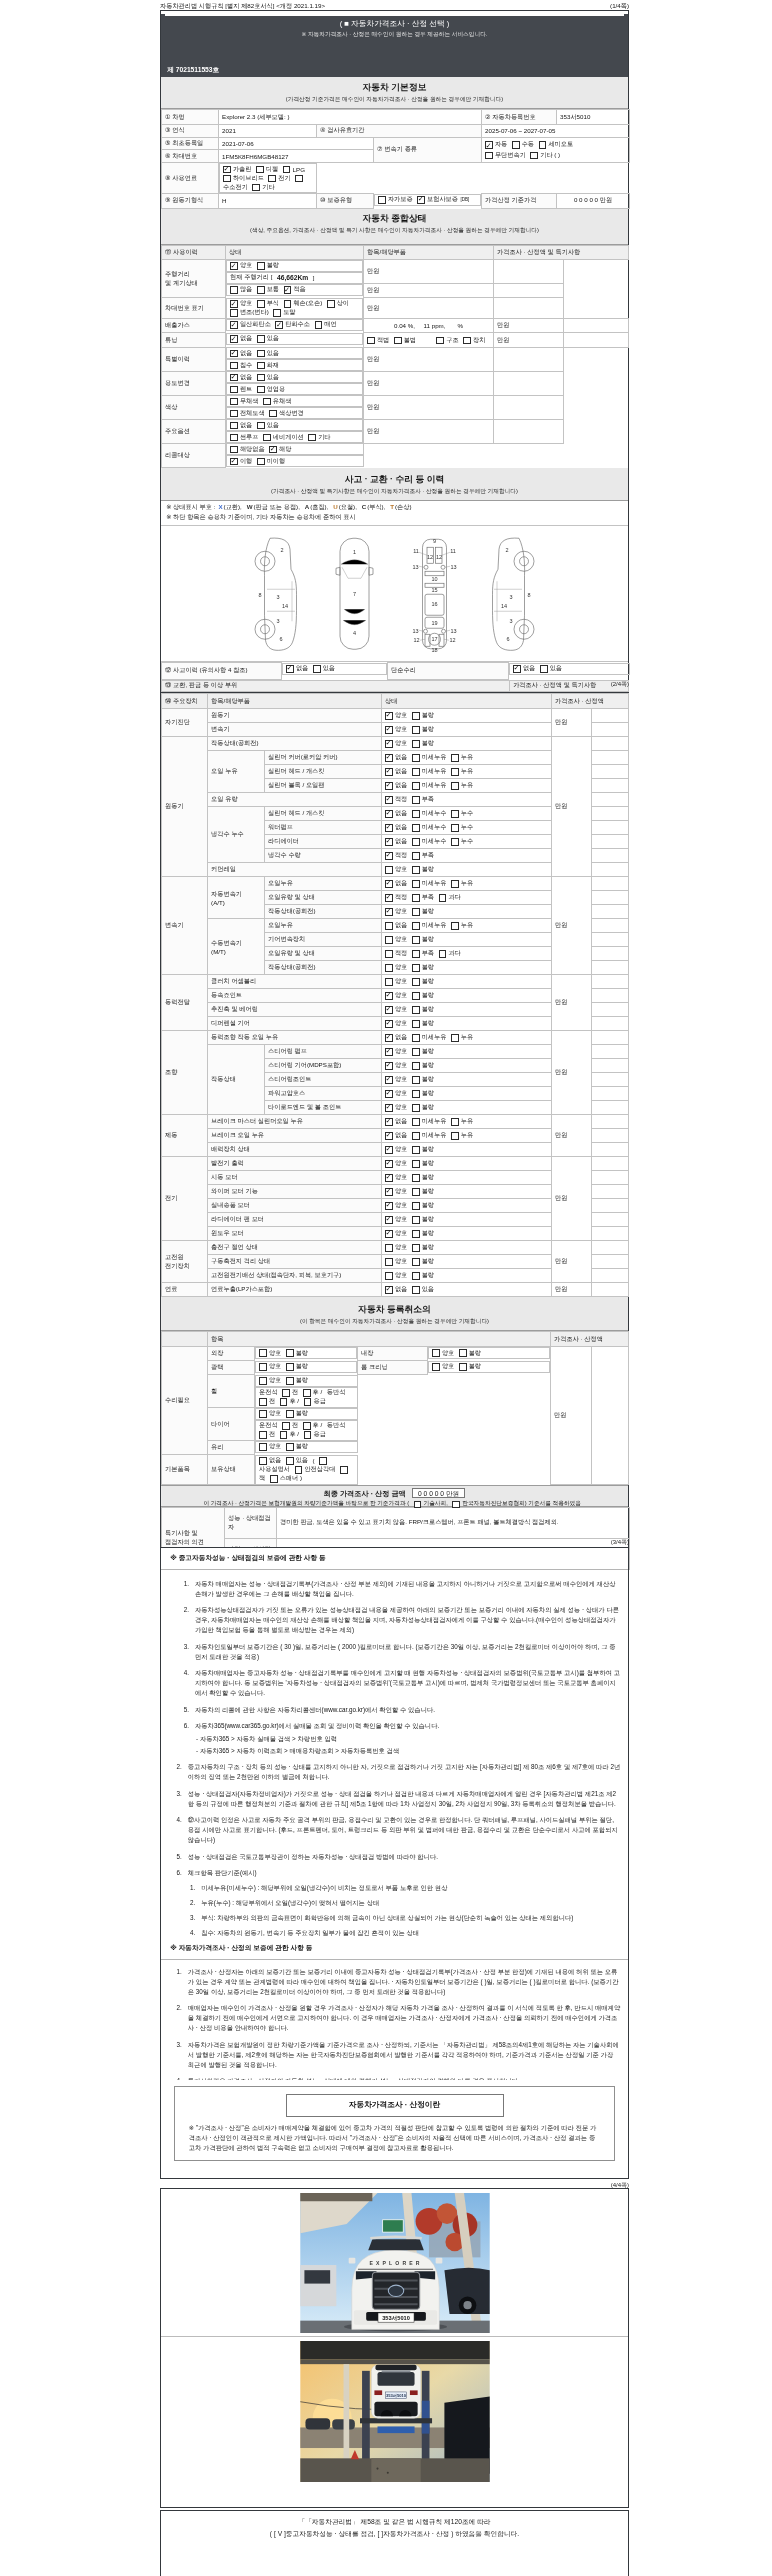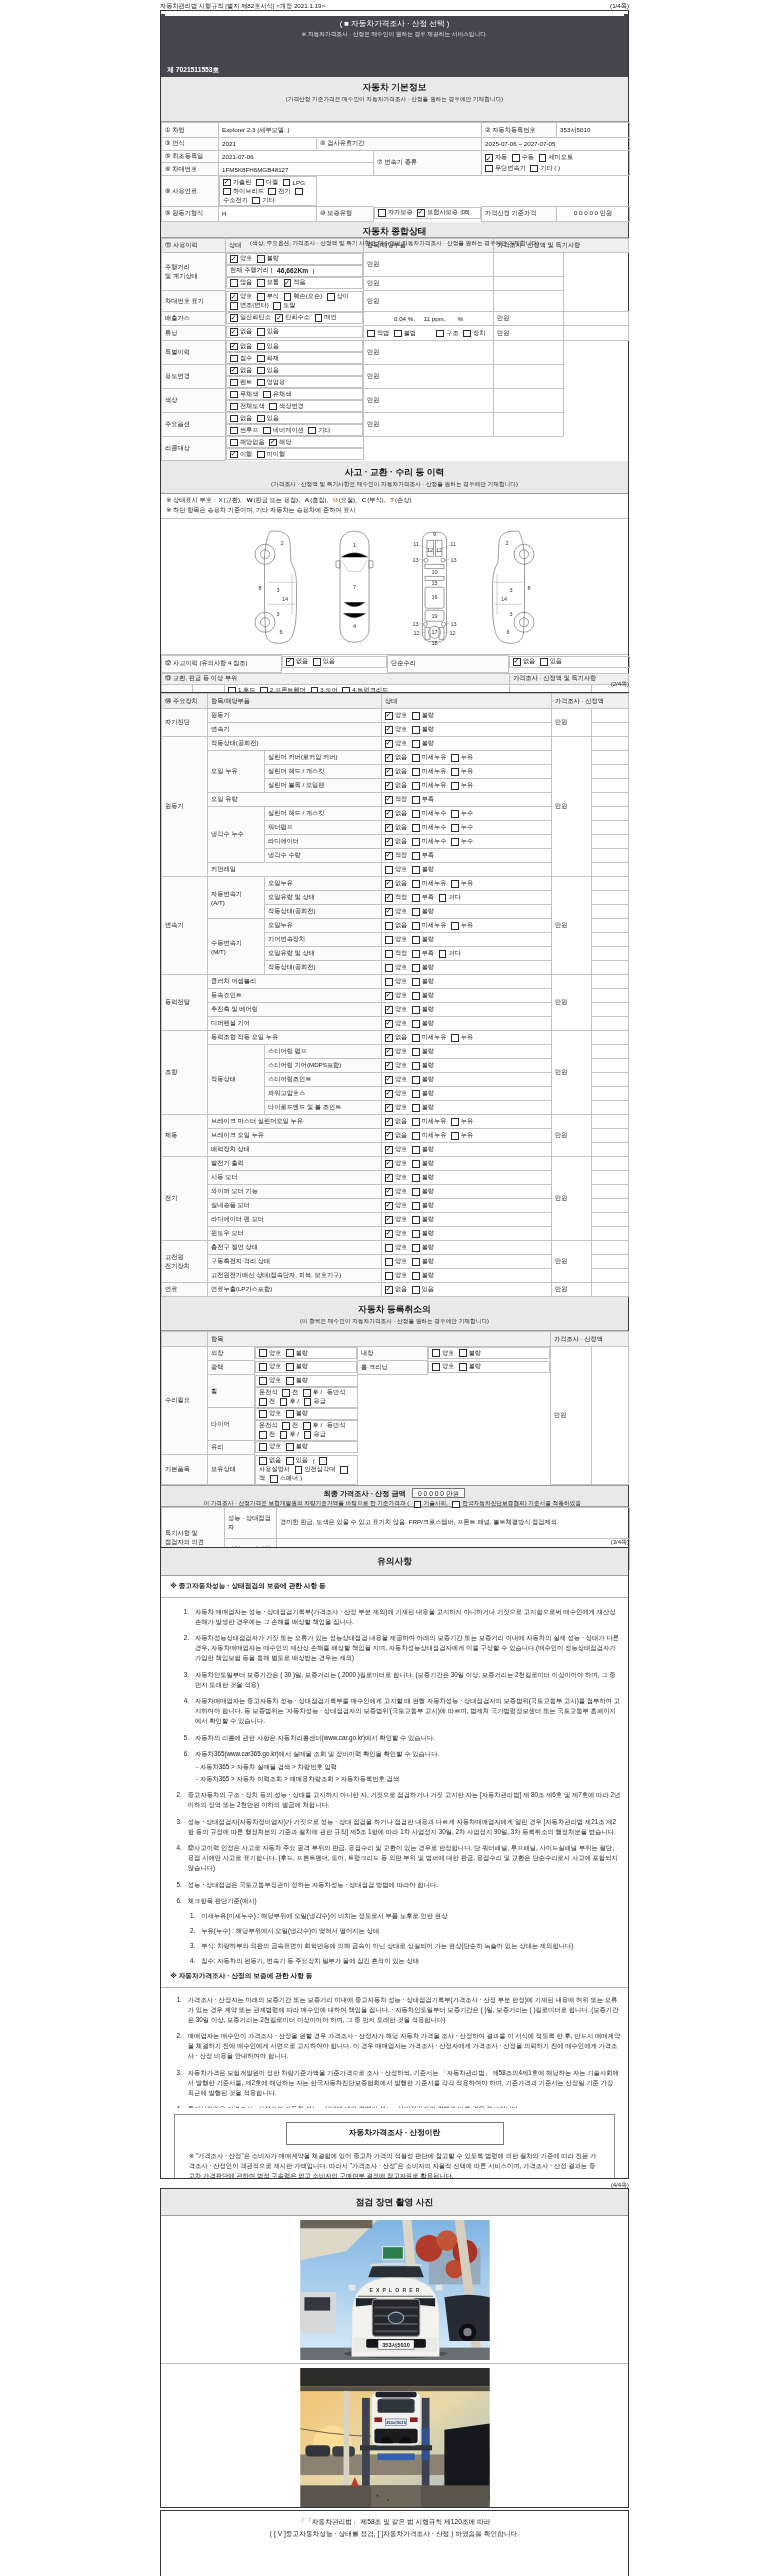--- a/index.html
+++ b/index.html
@@ -82,21 +82,21 @@
 
 <div class="secbox" style="top:10.3px;">
 
   <div class="dhead">
     <div class="gap"></div>
     <div class="t2">(  ■ 자동차가격조사 · 산정 선택  )</div>
     <div class="t3">※ 자동차가격조사 · 산정은 매수인이 원하는 경우 제공하는 서비스입니다.</div>
     <div class="docno">제 7021511553호</div>
   </div>
 
-  <div class="band" style="height:45px;">
+  <div class="band" style="height:32px;">
     <div class="bt">자동차 기본정보</div>
     <div class="bn">(가격산정 기준가격은 매수인이 자동차가격조사 · 산정을 원하는 경우에만 기재합니다)</div>
   </div>
 
   <table class="t">
     <colgroup>
         <col style="width:57px">
         <col style="width:98px">
         <col style="width:57px">
         <col style="width:108px">
@@ -170,21 +170,21 @@
             <span class="cb on"></span>
             <span class="sl">보험사보증</span>
             <span class="sl sm">[DB]</span>
           </td>
       <td class="lab">가격산정 기준가격</td>
       <td class="ctr">0  0  0  0  0 만원</td>
     </tr>
   </tbody>
     </table>
 
-  <div class="band" style="height:16px;">
+  <div class="band" style="height:36px;">
     <div class="bt">자동차 종합상태</div>
     <div class="bn">(색상, 주요옵션, 가격조사 · 산정액 및 특기 사항은 매수인이 자동차가격조사 · 산정을 원하는 경우에만 기재합니다)</div>
   </div>
 
   <table class="t">
     <colgroup>
         <col style="width:64px">
         <col style="width:138px">
         <col style="width:130px">
         <col style="width:70px">
@@ -1346,23 +1346,20 @@
 자</td>
       <td></td>
     </tr>
   </tbody>
     </table>
 </div>
 
 <div class="pgmark" style="top:1538px;">(3/4쪽)</div>
 
 <div class="secbox" style="top:1547px;height:632px;overflow:hidden;">
-  <div class="band" style="height:28px;">
-    <div class="bt" style="padding-top:8.2px;">유의사항</div>
-  </div>
   <div class="nhead">※ 중고자동차성능 · 상태점검의 보증에 관한 사항 등</div>
   <div class="ncontent" style="height:367px;">
     <div class="inner-list">
         <div class="nitem">
           <span class="nn">1.</span>
           <span class="nt">자동차 매매업자는 성능 · 상태점검기록부(가격조사 · 산정 부분 제외)에 기재된 내용을 고지하지 아니하거나 거짓으로 고지함으로써 매수인에게 재산상 손해가 발생한 경우에는 그 손해를 배상할 책임을 집니다.</span>
         </div>
         <div class="nitem">
           <span class="nn">2.</span>
           <span class="nt">자동차성능상태점검자가 거짓 또는 오류가 있는 성능상태점검 내용을 제공하여 아래의 보증기간 또는 보증거리 이내에 자동차의 실제 성능 · 상태가 다른 경우, 자동차매매업자는 매수인의 재산상 손해를 배상할 책임을 지며, 자동차성능상태점검자에게 이를 구상할 수 있습니다.(매수인이 성능상태점검자가 가입한 책임보험 등을 통해 별도로 배상받는 경우는 제외)</span>
@@ -1450,23 +1447,20 @@
   </div>
   <div class="defwrap">
     <div class="deftitle">자동차가격조사 · 산정이란</div>
     <div class="deftext">※ "가격조사 · 산정"은 소비자가 매매계약을 체결함에 있어 중고차 가격의 적절성 판단에 참고할 수 있도록 법령에 의한 절차와 기준에 따라 전문 가격조사 · 산정인이 객관적으로 제시한 가액입니다. 따라서 "가격조사 · 산정"은 소비자의 자율적 선택에 따른 서비스이며, 가격조사 · 산정 결과는 중고차 가격판단에 관하여 법적 구속력은 없고 소비자의 구매여부 결정에 참고자료로 활용됩니다.</div>
   </div>
 </div>
 
 <div class="pgmark" style="top:2181px;">(4/4쪽)</div>
 
 <div class="secbox" style="top:2188px;height:320px;overflow:hidden;">
-  <div class="band" style="height:27px;">
-    <div class="bt" style="padding-top:7.7px;">점검 장면 촬영 사진</div>
-  </div>
   <div class="photorow">
     <svg class="photo" width="190" height="140" viewBox="0 0 368 272">
       <defs>
         <linearGradient id="sky1" x1="0" y1="0" x2="0" y2="1">
           <stop offset="0" stop-color="#7fb4e2"></stop>
             <stop offset="1" stop-color="#d9ecf8"></stop>
         </linearGradient>
       </defs>
       <rect width="368" height="272" fill="url(#sky1)"></rect>
       <rect x="250" y="55" width="100" height="70" fill="#93a3b2" opacity="0.8"></rect>

